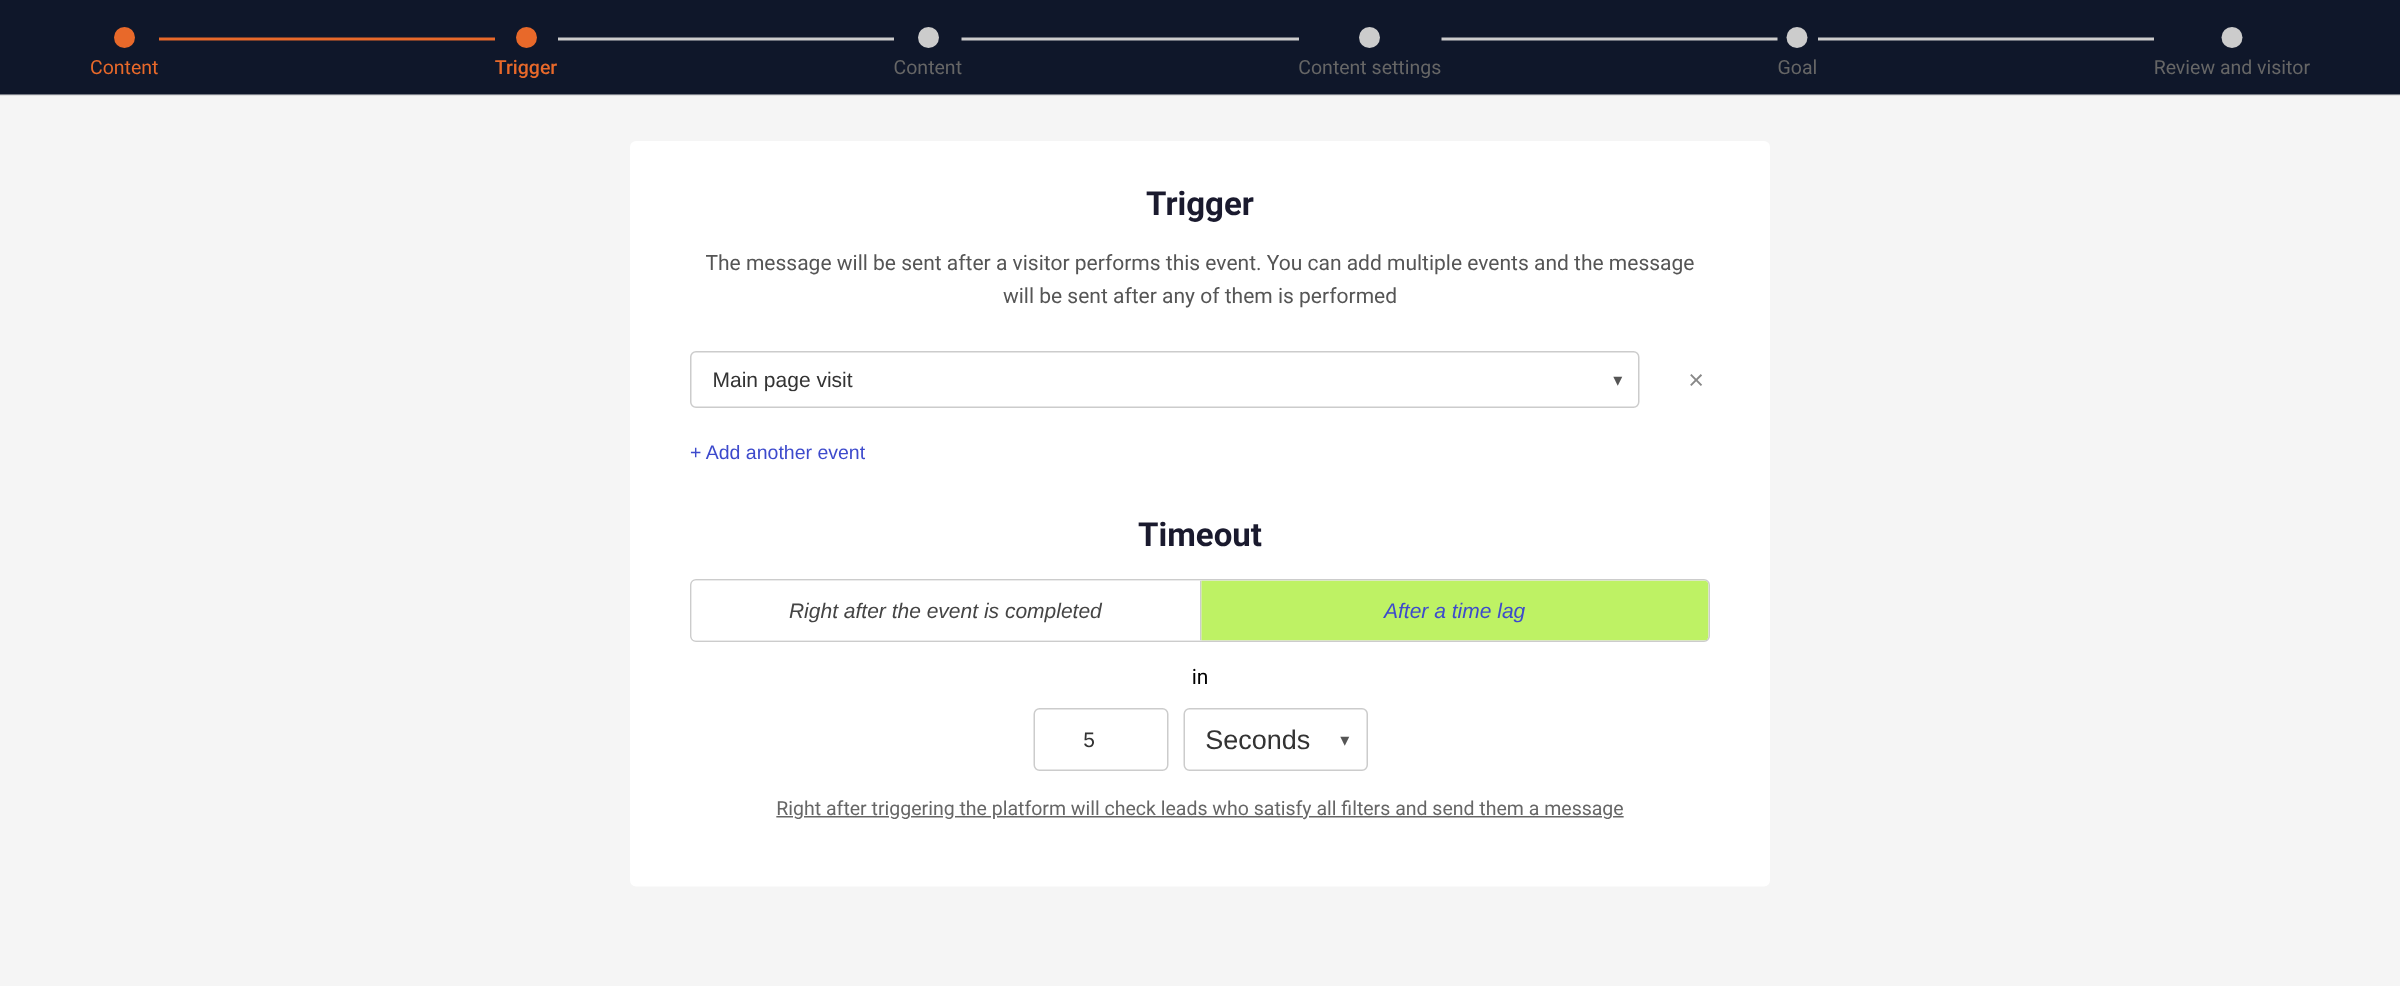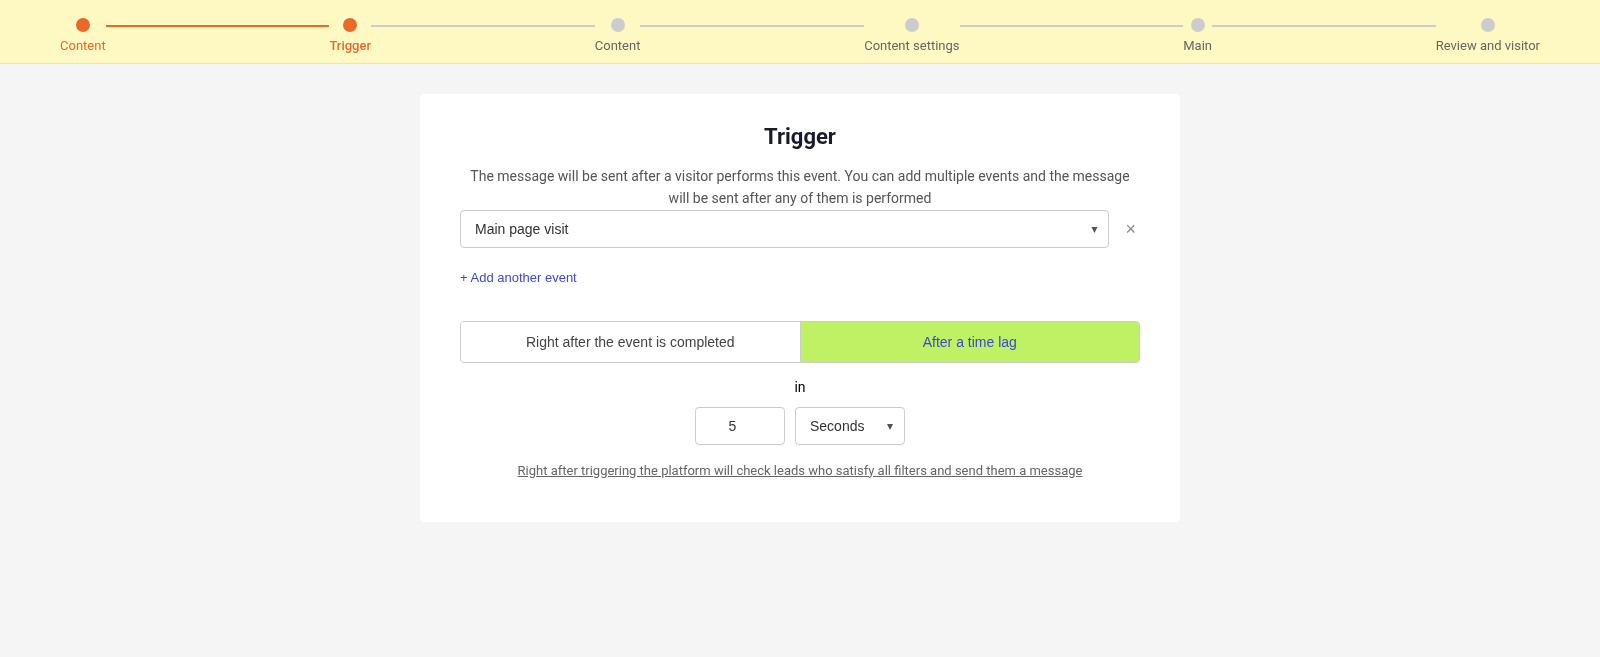--- a/index.html
+++ b/index.html
@@ -5,21 +5,21 @@
     * { box-sizing: border-box; margin: 0; padding: 0; }
     body {
       font-family: -apple-system, BlinkMacSystemFont, 'Segoe UI', Roboto, sans-serif;
       background: #f5f5f5;
       min-height: 657px;
       color: #333;
     }
 
     
     .progress-header {
-      background: #fef9c3;
+      background: #0f172a;
       padding: 18px 60px 10px;
       border-bottom: 1px solid #e0e0e0;
     }
     .progress-steps {
       display: flex;
       align-items: center;
       justify-content: space-between;
       position: relative;
     }
     .step-item {
@@ -69,27 +69,28 @@
       text-align: center;
       margin-bottom: 16px;
       color: #1a1a2e;
     }
 
     .section-description {
       text-align: center;
       font-size: 14px;
       color: #555;
       line-height: 1.6;
+      margin-bottom: 24px;
     }
 
     
     .event-row {
       display: flex;
       align-items: center;
-      gap: 12px;
+      gap: 28px;
       margin-bottom: 16px;
     }
     .event-select-wrapper {
       flex: 1;
       position: relative;
     }
     .event-select {
       width: 100%;
       padding: 10px 36px 10px 14px;
       border: 1px solid #ccc;
@@ -147,20 +148,21 @@
     }
     .toggle-btn {
       flex: 1;
       padding: 12px 20px;
       border: none;
       background: #fff;
       font-size: 14px;
       cursor: pointer;
       color: #444;
       transition: background 0.2s;
+      font-style: italic;
     }
     .toggle-btn.active {
       background: #bef264;
       color: #3d4acc;
       font-weight: 500;
     }
     .toggle-btn:first-child {
       border-right: 1px solid #ccc;
     }
 
@@ -187,21 +189,21 @@
       text-align: center;
       color: #333;
     }
     .time-unit-select-wrapper {
       position: relative;
     }
     .time-unit-select {
       padding: 10px 36px 10px 14px;
       border: 1px solid #ccc;
       border-radius: 4px;
-      font-size: 14px;
+      font-size: 18px;
       color: #333;
       background: #fff;
       appearance: none;
       cursor: pointer;
       min-width: 110px;
     }
 
     .footer-note {
       text-align: center;
       font-size: 13px;
@@ -239,21 +241,21 @@
 
     <div class="step-item">
       <div class="step-dot"></div>
       <span class="step-label">Content settings</span>
     </div>
 
     <div class="progress-line"></div>
 
     <div class="step-item">
       <div class="step-dot"></div>
-      <span class="step-label">Main</span>
+      <span class="step-label">Goal</span>
     </div>
 
     <div class="progress-line"></div>
 
     <div class="step-item">
       <div class="step-dot"></div>
       <span class="step-label">Review and visitor</span>
     </div>
 
   </div>
@@ -270,20 +272,21 @@
         <option value="Main page visit">Main page visit</option>
       </select>
       <span class="select-chevron">▾</span>
     </div>
     <button class="remove-btn">×</button>
   </div>
 
   <button class="add-event-btn">+ Add another event</button>
 
   <div class="timeout-section">
+    <h2 class="section-title">Timeout</h2>
 
     <div class="toggle-group">
       <button class="toggle-btn">Right after the event is completed</button>
       <button class="toggle-btn active">After a time lag</button>
     </div>
 
     <p class="in-label">in</p>
 
     <div class="time-input-row">
       <input type="number" class="time-number-input" value="5" style="">

